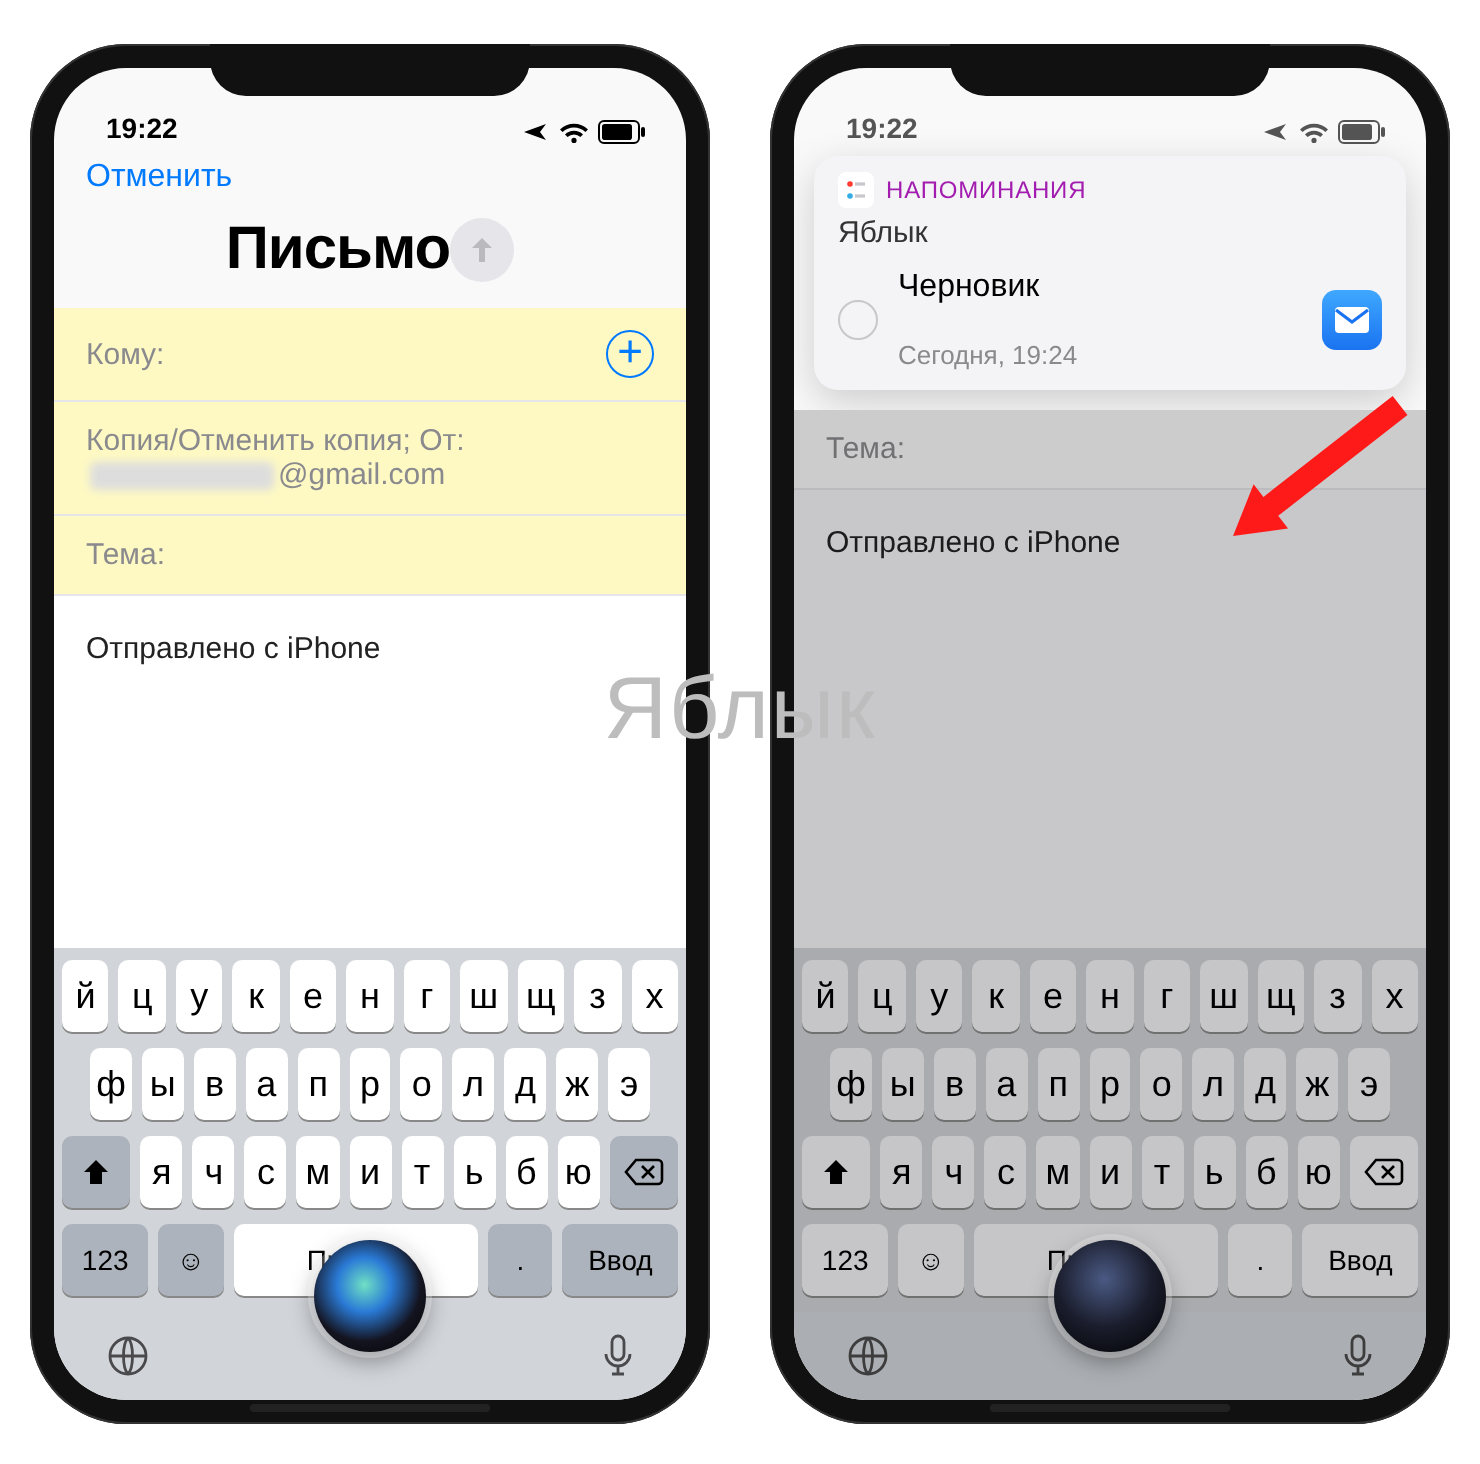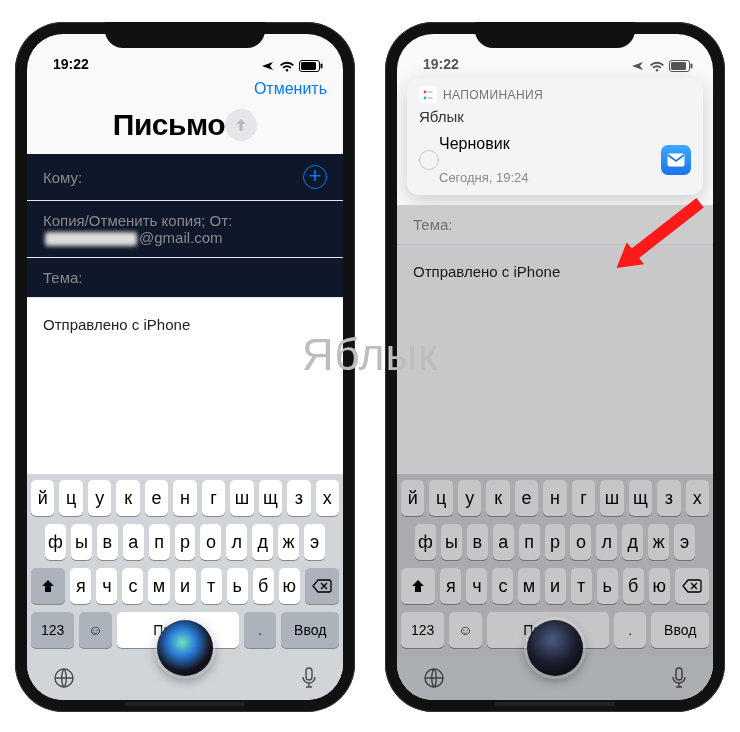--- a/index.html
+++ b/index.html
@@ -17,31 +17,31 @@
     position: absolute; top: 0; left: 50%; transform: translateX(-50%);
     width: 160px; height: 26px; background: #111; border-radius: 0 0 18px 18px; z-index: 50;
   }
   .statusbar {
     height: 38px; display: flex; align-items: flex-end; justify-content: space-between;
     padding: 0 20px 0 26px; font-size: 14px; font-weight: 600; color: #000;
   }
   .statusbar.dim { color: #555; }
   .status-right { display: flex; align-items: center; gap: 4px; }
   .status-right svg { display: block; }
-  .navbar { padding: 8px 16px 4px; display: flex; justify-content: flex-end; align-items: center; }
+  .navbar { padding: 8px 16px 4px; display: flex; justify-content: flex-start; align-items: center; }
   .navbar .link { color: #007aff; font-size: 16px; }
   .title-row { padding: 6px 16px 12px; display: flex; justify-content: center; align-items: center; }
   .title-row h1 { font-size: 30px; font-weight: 700; letter-spacing: -0.5px; }
   .send-btn {
     width: 32px; height: 32px; border-radius: 50%; background: #e5e5ea;
     display: flex; align-items: center; justify-content: center;
   }
   .field-row {
     padding: 11px 16px; border-bottom: 1px solid #e5e5ea; display: flex;
-    justify-content: space-between; align-items: center; font-size: 15px; color: #8a8a8e; background:#0f172a;
+    justify-content: space-between; align-items: center; font-size: 15px; color: #8a8a8e; background:#fef9c3;
   }
   .field-row.alt { background:#f9f9f9; }
   .plus-btn { color: #007aff; font-size: 22px; font-weight: 300; line-height: 1; display:flex; align-items:center; justify-content:center; width:24px; height:24px; border:1.5px solid #007aff; border-radius:50%; }
   .plus-btn span { position:relative; top:-1px;}
   .body-area { flex: 1; padding: 18px 16px; font-size: 15px; color: #222; background:#fff;}
   .body-area.alt{ background:#f4f4f7;}
   .blur-pill { display:inline-block; width:92px; height:14px; background:#ddd; border-radius:3px; filter: blur(2px); vertical-align:middle; margin:0 2px;}
   
   .keyboard {
     background: #d1d4d9; padding: 6px 4px 8px; display: flex; flex-direction: column; gap: 8px;
@@ -71,24 +71,24 @@
     background: radial-gradient(circle at 45% 40%, #6fe0c4 0%, #2a7ad6 30%, #141420 62%, #000 100%);
     box-shadow: 0 0 0 3px rgba(255,255,255,0.25), 0 4px 12px rgba(0,0,0,0.4); z-index: 70;
   }
   .dictate.plain { background: radial-gradient(circle at 45% 35%, #4b5a84 0%, #1a1d2c 50%, #000 100%); }
   
   .screen.dim-under .below { filter: brightness(0.82); }
   .notif-card {
     margin: 6px 10px 0 10px; background: #f4f4f6; border-radius: 12px;
     box-shadow: 0 6px 20px rgba(0,0,0,0.18);
   }
-  .notif-head { display:flex; align-items:center; gap:6px; padding:8px 12px 2px; font-size:12px; color:#737373; letter-spacing:0.4px;}
+  .notif-head { display:flex; align-items:center; gap:6px; padding:8px 12px 2px; font-size:12px; color:#a21caf; letter-spacing:0.4px;}
   .notif-head .app-icon { width:18px; height:18px; border-radius:4px; background:#fff; display:flex; align-items:center; justify-content:center; font-size:11px;}
   .notif-title { padding: 2px 12px 6px; font-size:15px; color:#333;}
-  .notif-item { display:flex; align-items:center; padding:4px 12px 10px;}
+  .notif-item { display:flex; align-items:center; gap:10px; padding:4px 12px 10px;}
   .notif-radio { width:20px; height:20px; border-radius:50%; border:1.5px solid #c7c7cc;}
   .notif-text { flex:1;}
   .notif-text .t1 { font-size:16px; color:#000;}
   .notif-text .t2 { font-size:13px; color:#8a8a8e; margin-top:17px;}
   .notif-mail { width:30px; height:30px; border-radius:7px; background:linear-gradient(180deg,#3fa8ff,#1a73f0); display:flex; align-items:center; justify-content:center;}
   .notif-action { text-align:center; padding:12px 0 13px; border-top:1px solid #e2e2e6; font-size:16px; color:#000;}
   .arrow {
     position: absolute; top: 190px; right: 4px; z-index: 200;
     transform: rotate(-38deg);
   }

